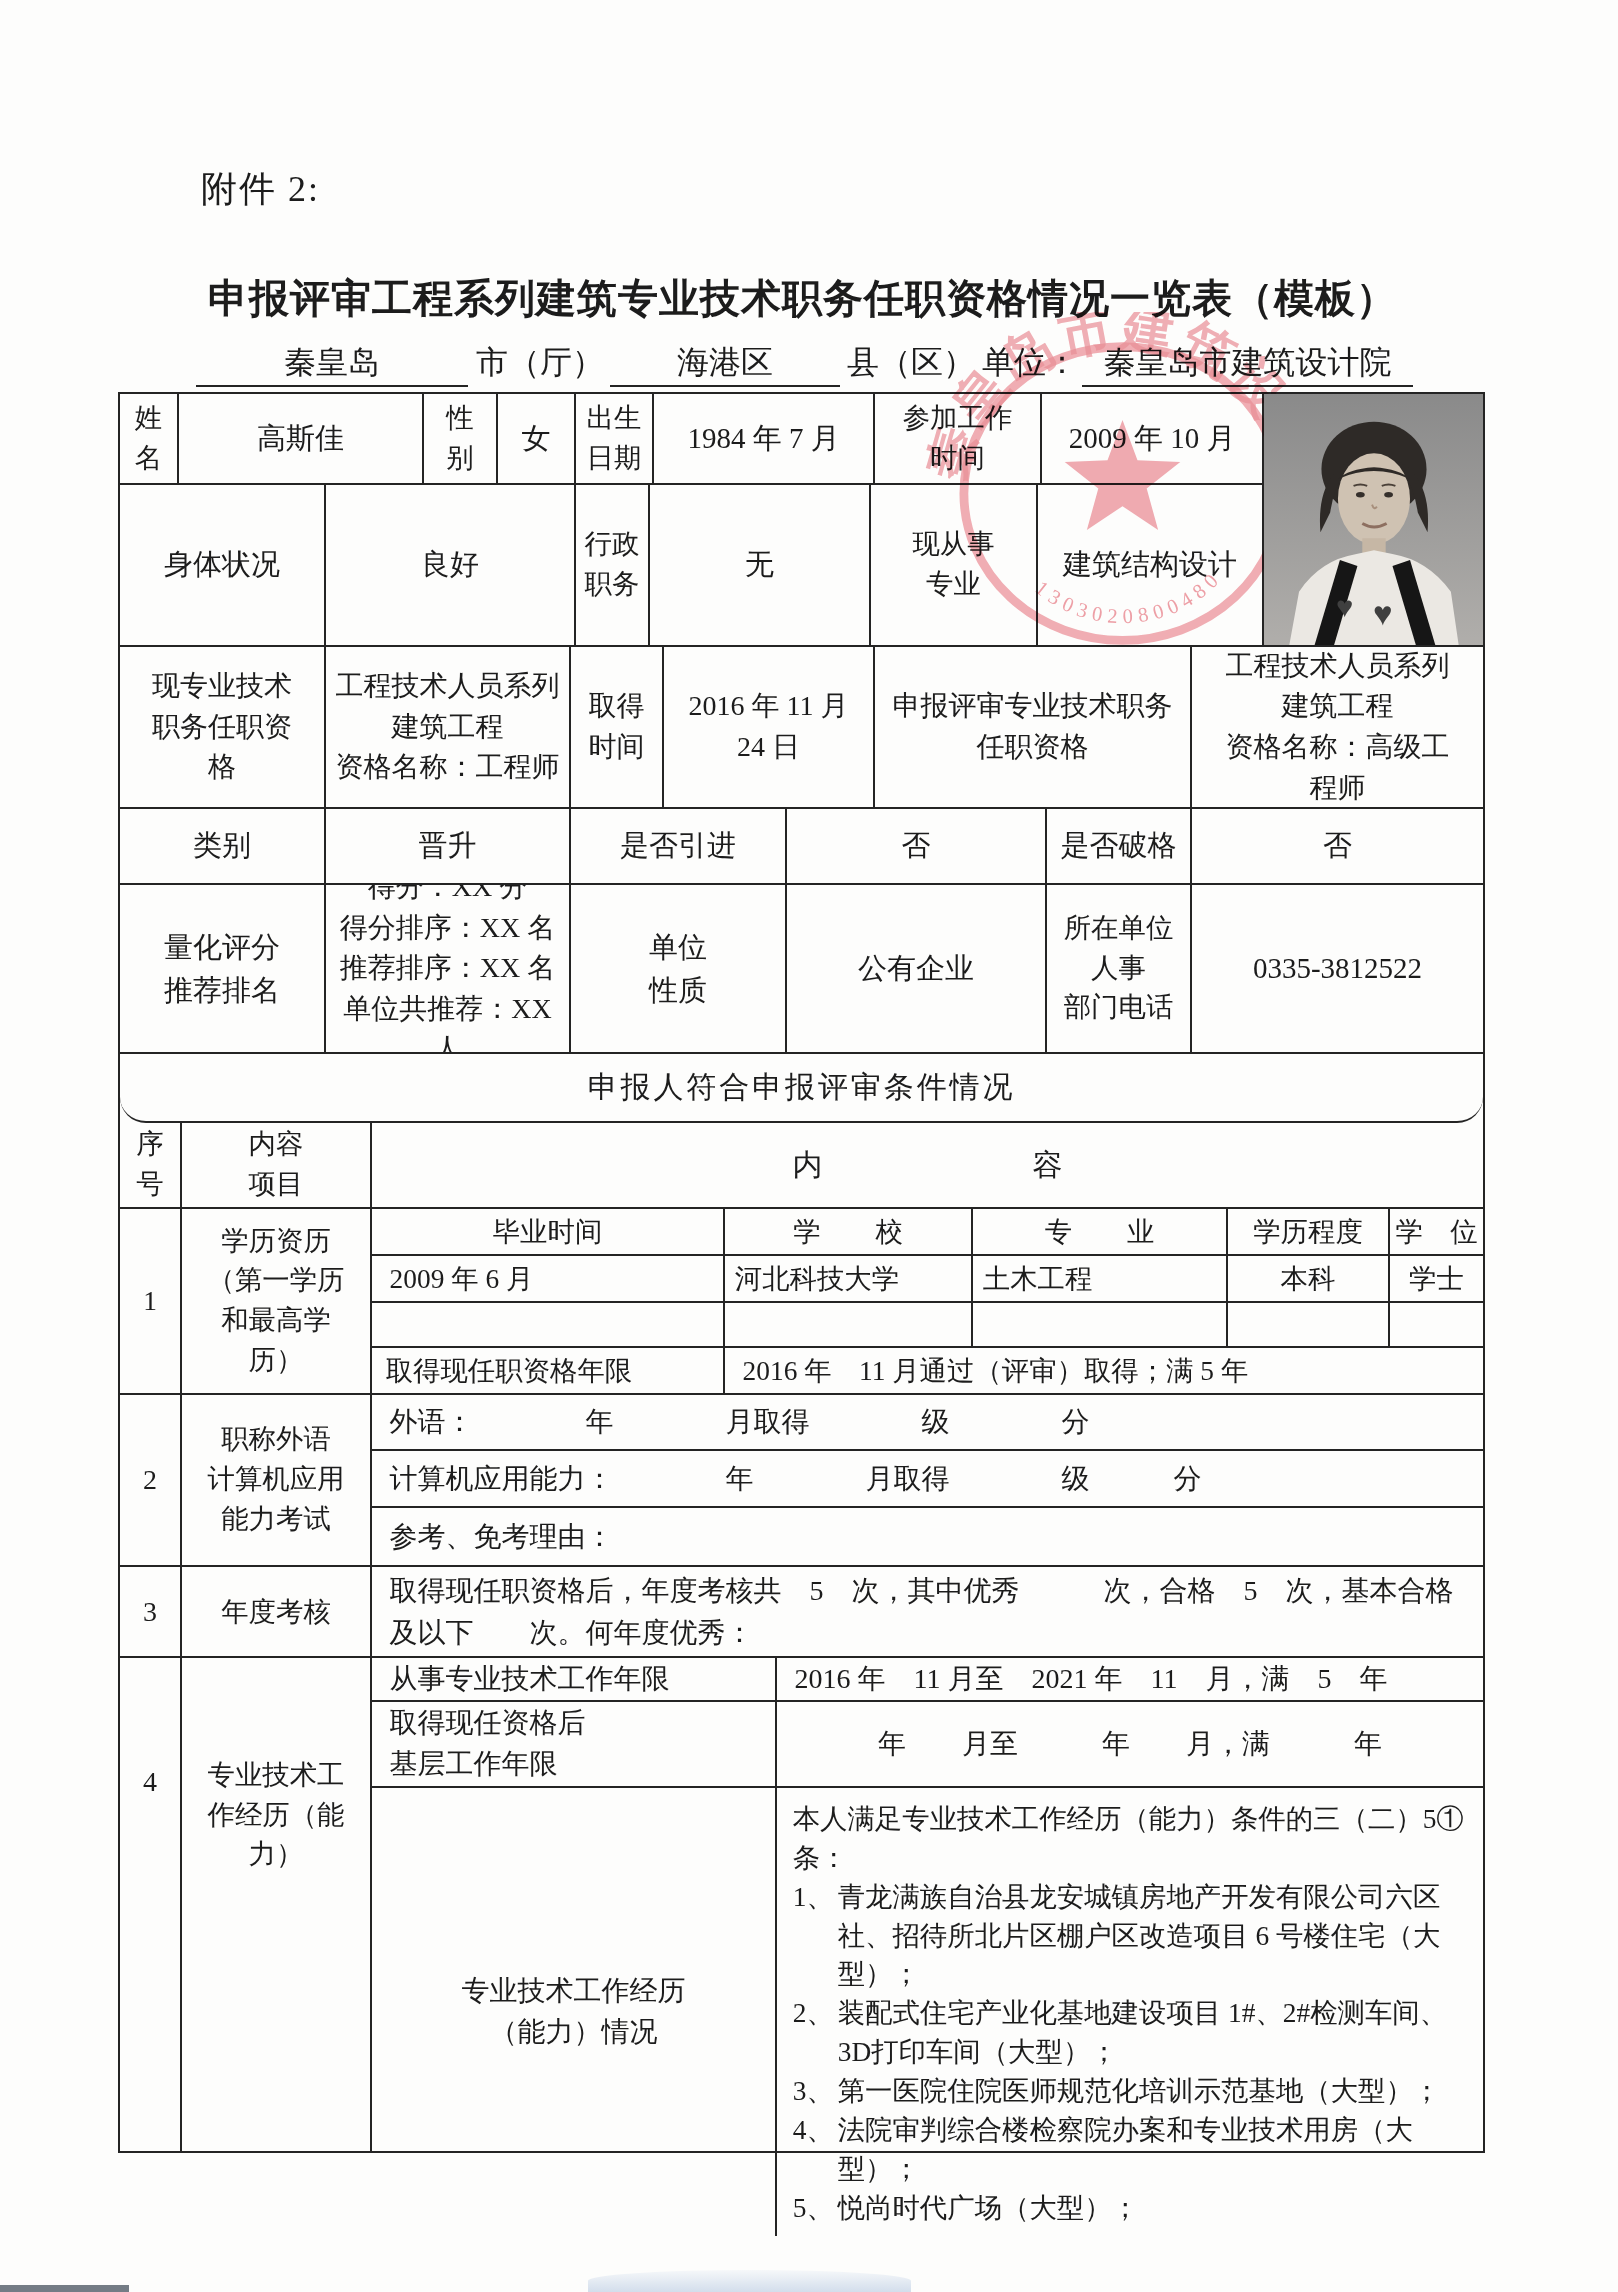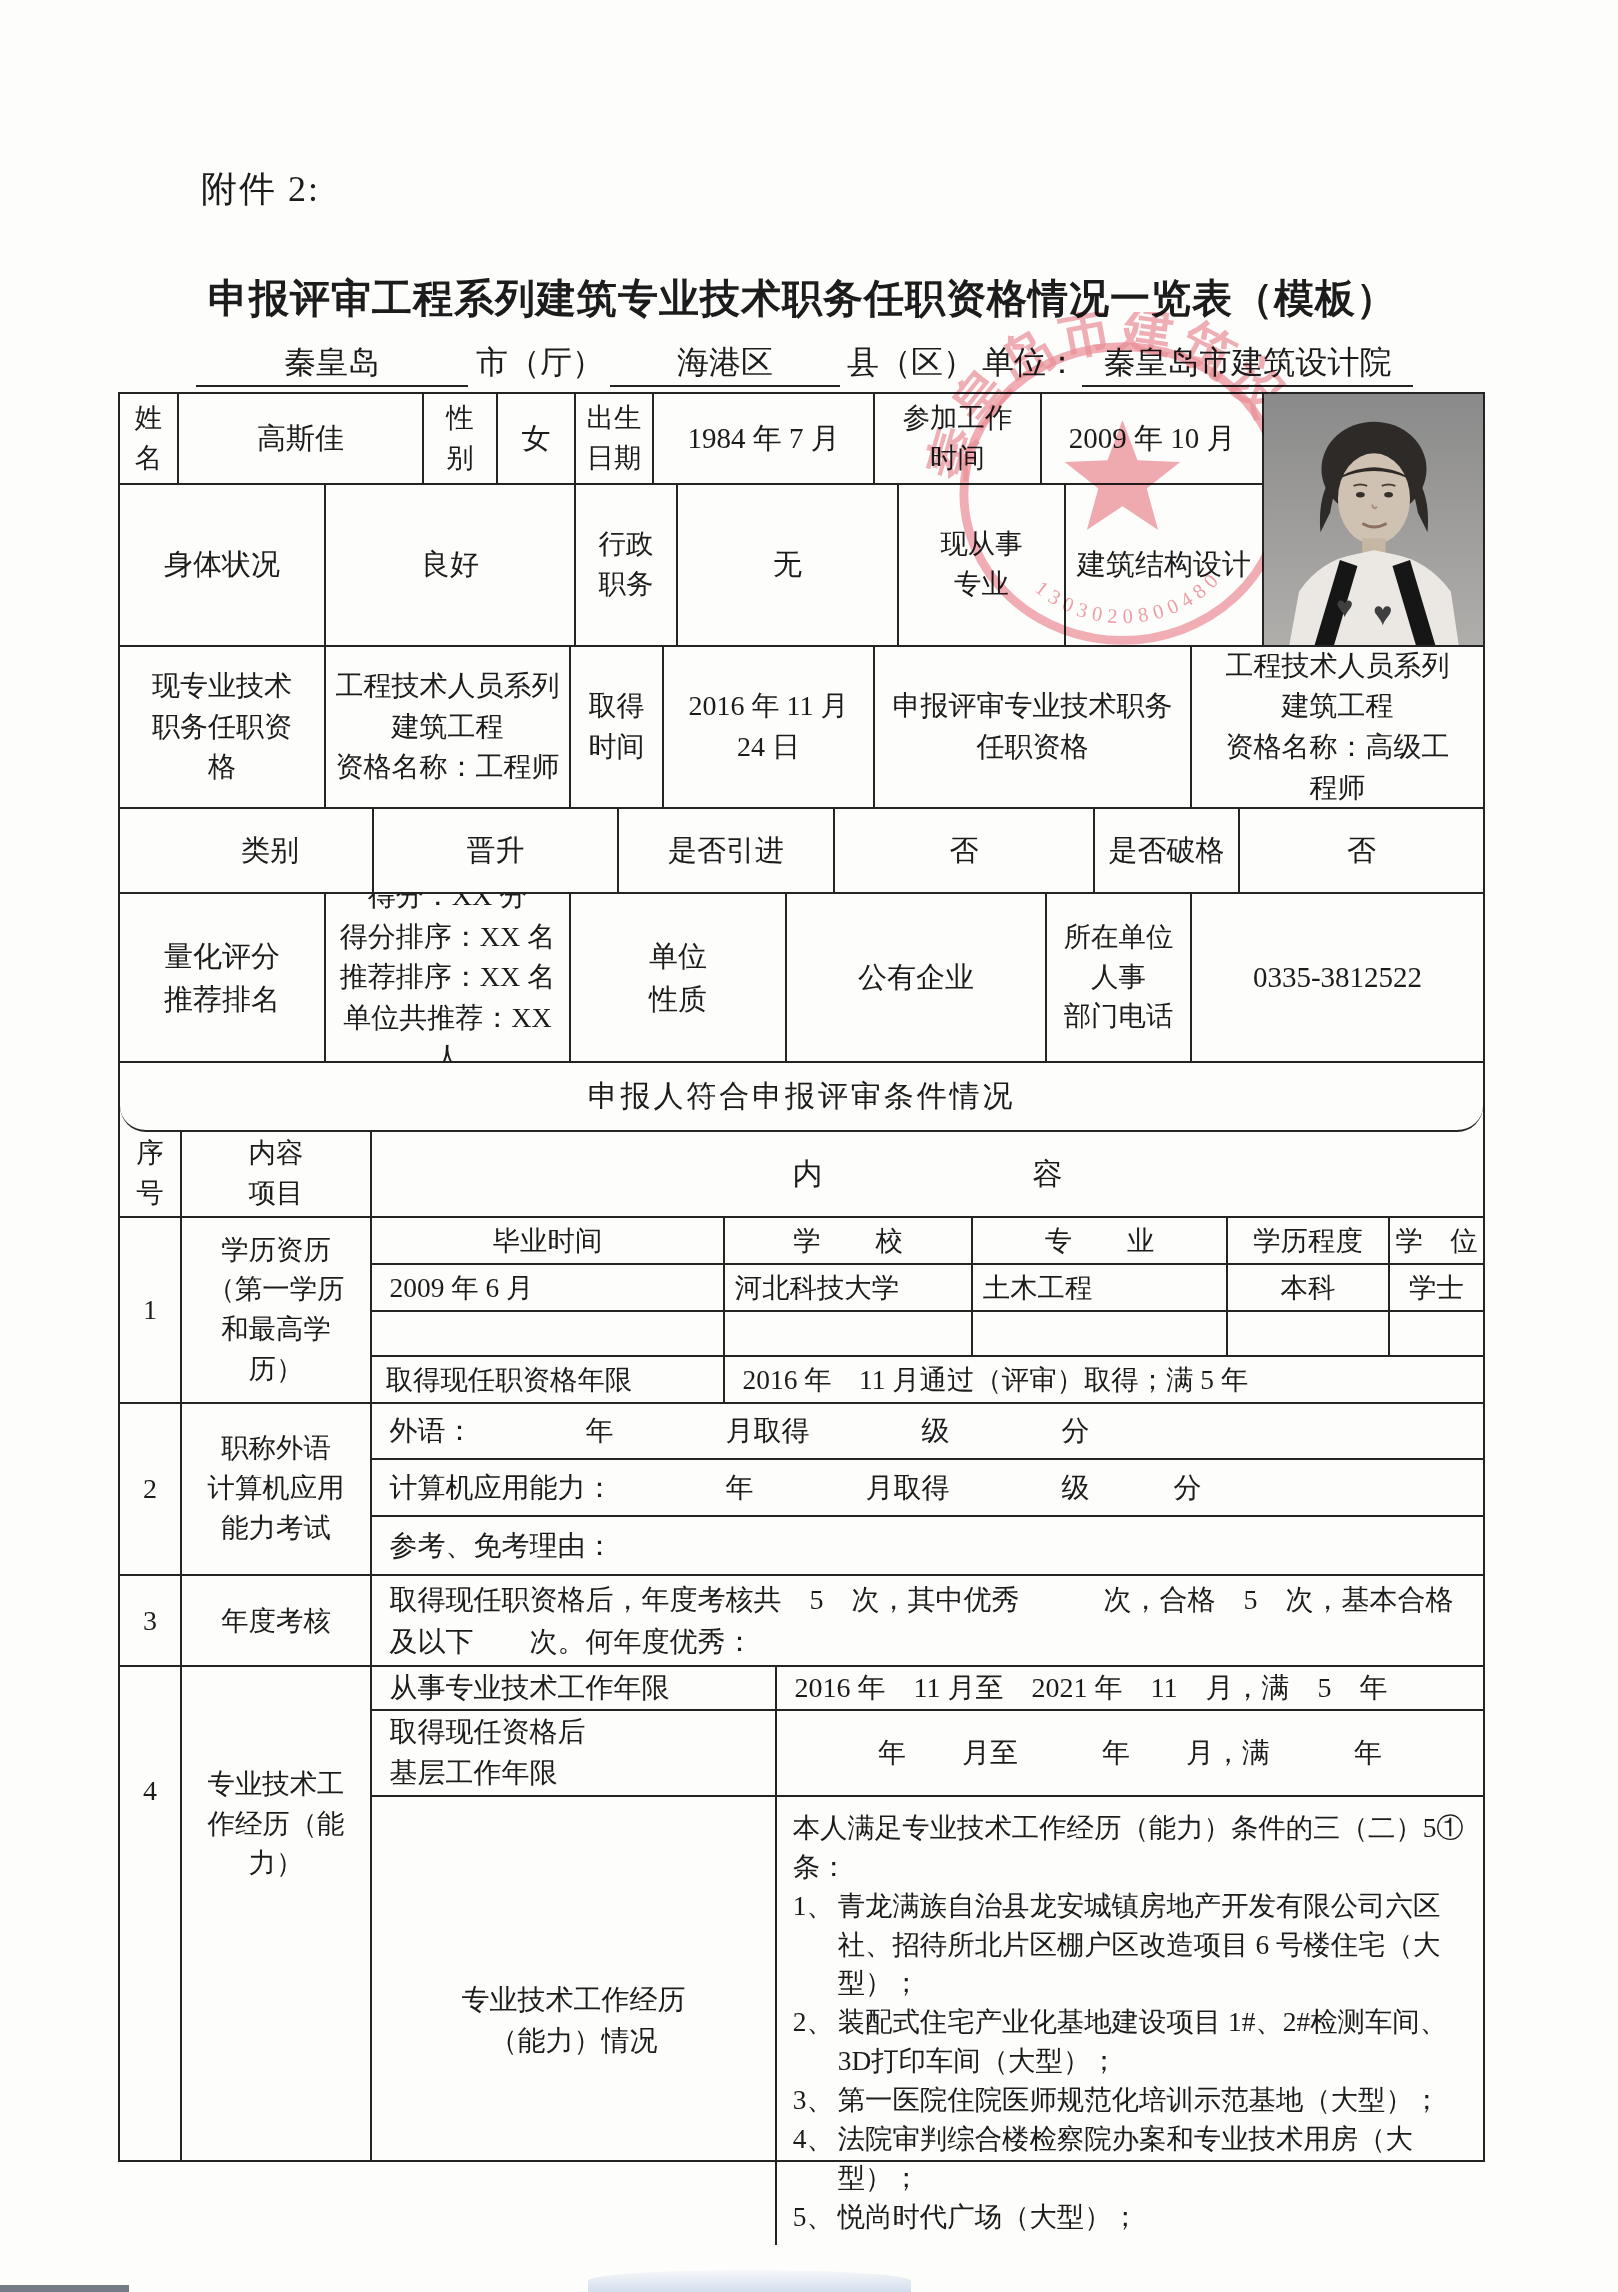--- a/index.html
+++ b/index.html
@@ -68,21 +68,21 @@
           <div class="c lines" style="width:78px;font-size:27.4px;">出生
 日期</div>
           <div class="c" style="width:221px;">1984 年 7 月</div>
           <div class="c lines" style="width:167px;font-size:27.4px;">参加工作
 时间</div>
           <div class="c" style="flex:1;">2009 年 10 月</div>
         </div>
         <div class="r" style="flex:1;">
           <div class="c" style="width:206px;">身体状况</div>
           <div class="c" style="width:250px;">良好</div>
-          <div class="c lines" style="width:102px;font-size:27.4px;text-align:center;">行政
+          <div class="c lines" style="width:74px;font-size:27.4px;text-align:center;">行政
 职务</div>
           <div class="c" style="width:221px;">无</div>
           <div class="c lines" style="width:167px;font-size:27.4px;">现从事
 专业</div>
           <div class="c" style="flex:1;">建筑结构设计</div>
         </div>
       </div>
       <div class="c photoC" style="width:221px;">
         <div class="photowrap">
           <svg width="100%" height="100%" viewBox="0 0 225 254" preserveAspectRatio="none" style="font-size:30px">
@@ -126,21 +126,21 @@
       <div class="c lines" style="width:211px;">2016 年 11 月
 24 日</div>
       <div class="c lines" style="width:317px;">申报评审专业技术职务
 任职资格</div>
       <div class="c lines" style="flex:1;">工程技术人员系列
 建筑工程
 资格名称：高级工
 程师</div>
     </div>
 
-    <div class="r" style="height:85px;padding-left:48px;">
+    <div class="r" style="height:76px;">
       <div class="c" style="width:206px;">类别</div>
       <div class="c" style="width:245px;">晋升</div>
       <div class="c" style="width:216px;">是否引进</div>
       <div class="c" style="width:260px;">否</div>
       <div class="c" style="width:145px;">是否破格</div>
       <div class="c" style="flex:1;">否</div>
     </div>
 
     <div class="r f29" style="height:169px;">
       <div class="c lines" style="width:206px;font-size:29px;">量化评分

